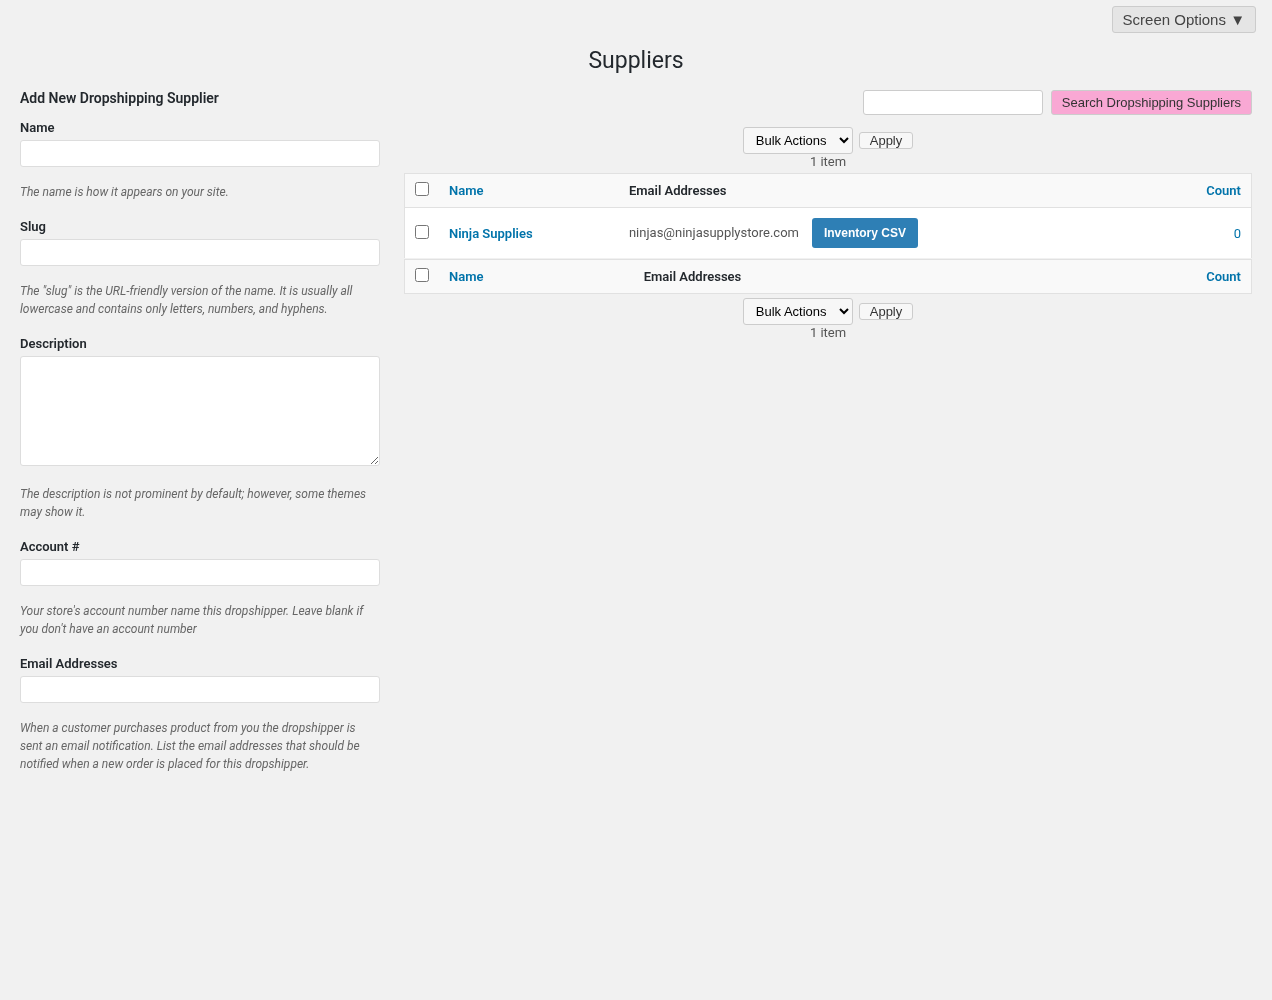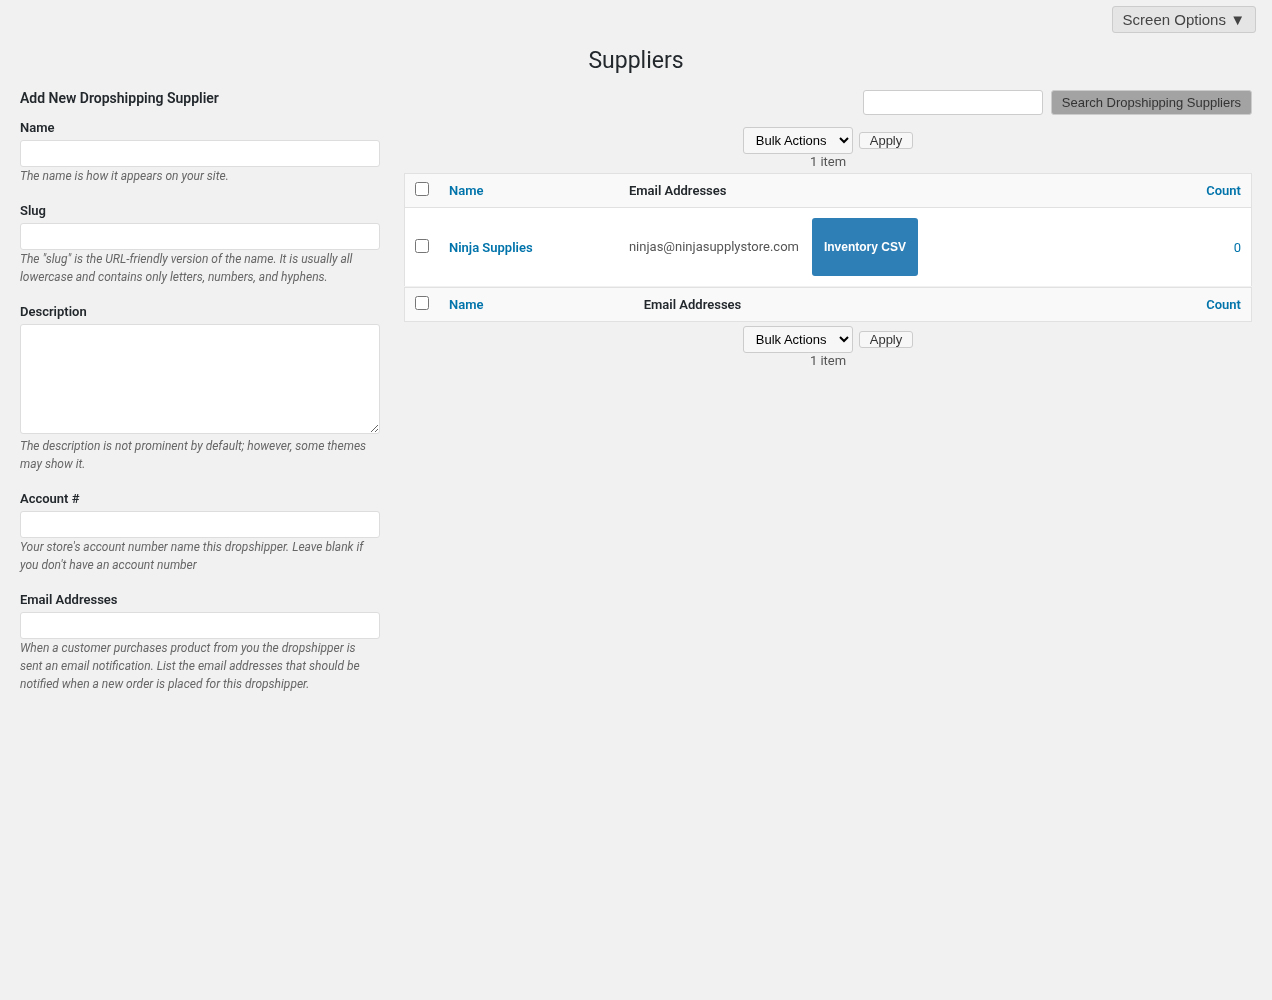--- a/index.html
+++ b/index.html
@@ -66,21 +66,21 @@
       padding: 5px 8px;
       font-size: 13px;
       background: #fff;
       color: #333;
       outline: none;
     }
     .form-hint {
       font-size: 12px;
       color: #666;
       font-style: italic;
-      margin-top: 0;
+      margin-top: 16px;
       line-height: 1.5;
     }
     textarea.form-input {
       height: 110px;
       resize: vertical;
     }
     
     .right-panel {
       flex: 1;
     }
@@ -94,21 +94,21 @@
     .search-input {
       border: 1px solid #ccc;
       border-radius: 3px;
       padding: 4px 8px;
       font-size: 13px;
       width: 180px;
       background: #fff;
       outline: none;
     }
     .search-btn {
-      background: #a3a3a3;
+      background: #f9a8d4;
       border: 1px solid #ccc;
       border-radius: 3px;
       padding: 4px 10px;
       font-size: 13px;
       cursor: pointer;
       color: #333;
       white-space: nowrap;
     }
 
     .bulk-action-bar {
@@ -184,21 +184,21 @@
     }
     .count-link {
       color: #0073aa;
       text-decoration: none;
     }
     .inventory-csv-btn {
       background: #2e7fb5;
       color: #fff;
       border: none;
       border-radius: 3px;
-      padding: 22px 12px;
+      padding: 8px 12px;
       font-size: 12px;
       font-weight: 600;
       cursor: pointer;
       white-space: nowrap;
     }
 
     .bottom-table-area {
       margin-top: 0;
     }
     .bottom-table-header {

